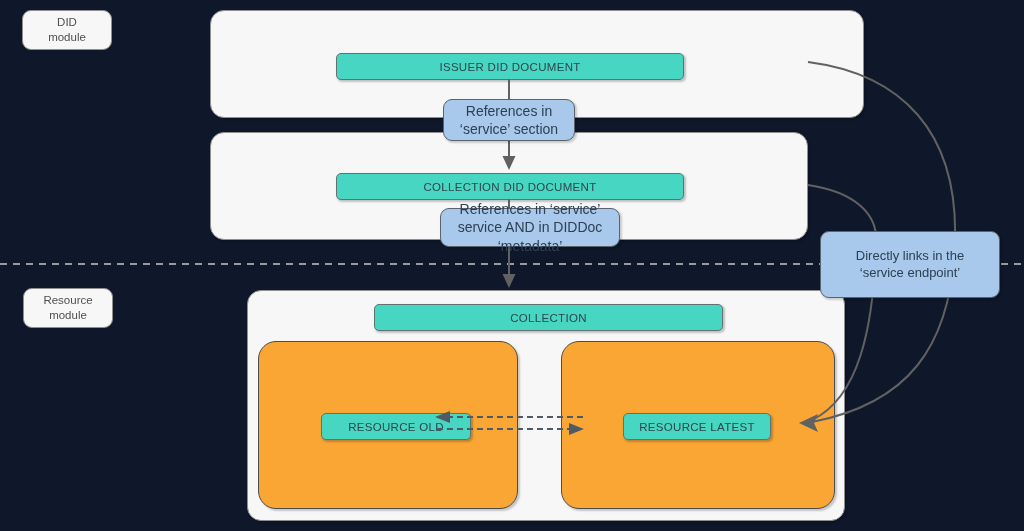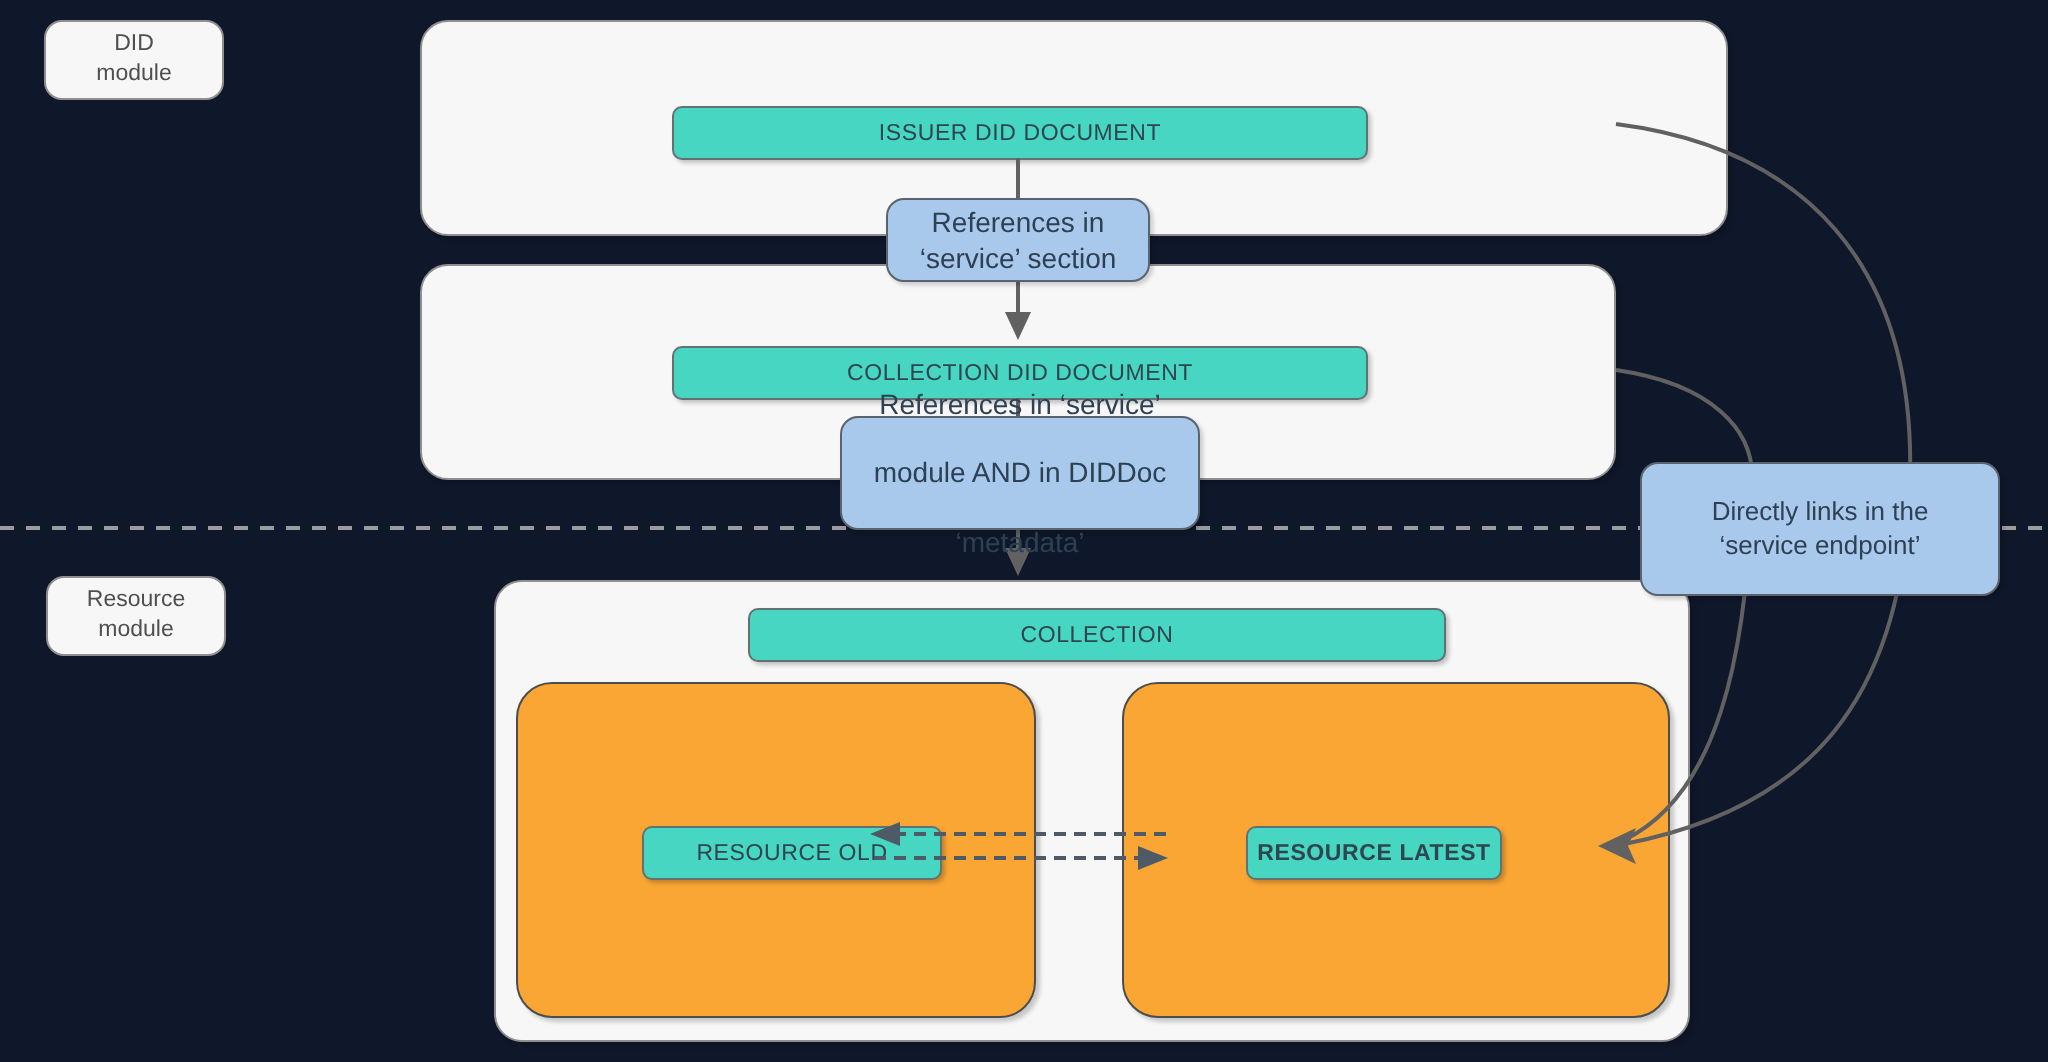--- a/index.html
+++ b/index.html
@@ -70,21 +70,21 @@
   <div class="container" style="left:211px;top:290px;width:598px;height:231px;margin-left:36px;">
     <div class="teal" style="left:126px;top:13px;width:349px;height:27px;">
       <span>COLLECTION</span>
     </div>
     <div class="orange" style="left:10px;top:50px;width:260px;height:168px;">
       <div class="teal" style="left:62px;top:71px;width:150px;height:27px;">
         <span>RESOURCE OLD</span>
       </div>
     </div>
     <div class="orange" style="left:313px;top:50px;width:274px;height:168px;">
-      <div class="teal" style="left:61px;top:71px;width:128px;height:27px;font-weight:bold;">
+      <div class="teal" style="left:61px;top:71px;width:148px;height:27px;">
         <span>RESOURCE LATEST</span>
       </div>
     </div>
   </div>
 
   <svg class="overlay" width="1024" height="531" viewBox="0 0 1024 531">
 
     <line x1="0" y1="264" x2="1024" y2="264" stroke="#9B9B9B" stroke-width="2" stroke-dasharray="7 6"></line>
 
     <line x1="509" y1="79" x2="509" y2="157" stroke="#616161" stroke-width="2"></line>
@@ -102,23 +102,23 @@
     <polygon points="435,417 450,411 450,423" fill="#4E5A66"></polygon>
     <line x1="437" y1="429" x2="571" y2="429" stroke="#4E5A66" stroke-width="2" stroke-dasharray="6 4"></line>
     <polygon points="584,429 569,423 569,435" fill="#4E5A66"></polygon>
   </svg>
 
   <div class="blue small" style="left:443px;top:99px;width:132px;height:42px;">
     <span>References in</span>
     <span>‘service’ section</span>
   </div>
 
-  <div class="blue small" style="left:420px;top:208px;width:180px;height:57px;gap:16px;">
+  <div class="blue small" style="left:440px;top:208px;width:180px;height:39px;">
     <span>References in ‘service’</span>
-    <span>module AND in DIDDoc</span>
+    <span>service AND in DIDDoc</span>
     <span>‘metadata’</span>
   </div>
 
   <div class="blue big" style="left:820px;top:231px;width:180px;height:67px;">
     <span>Directly links in the</span>
     <span>‘service endpoint’</span>
   </div>
 
 </div>
 

